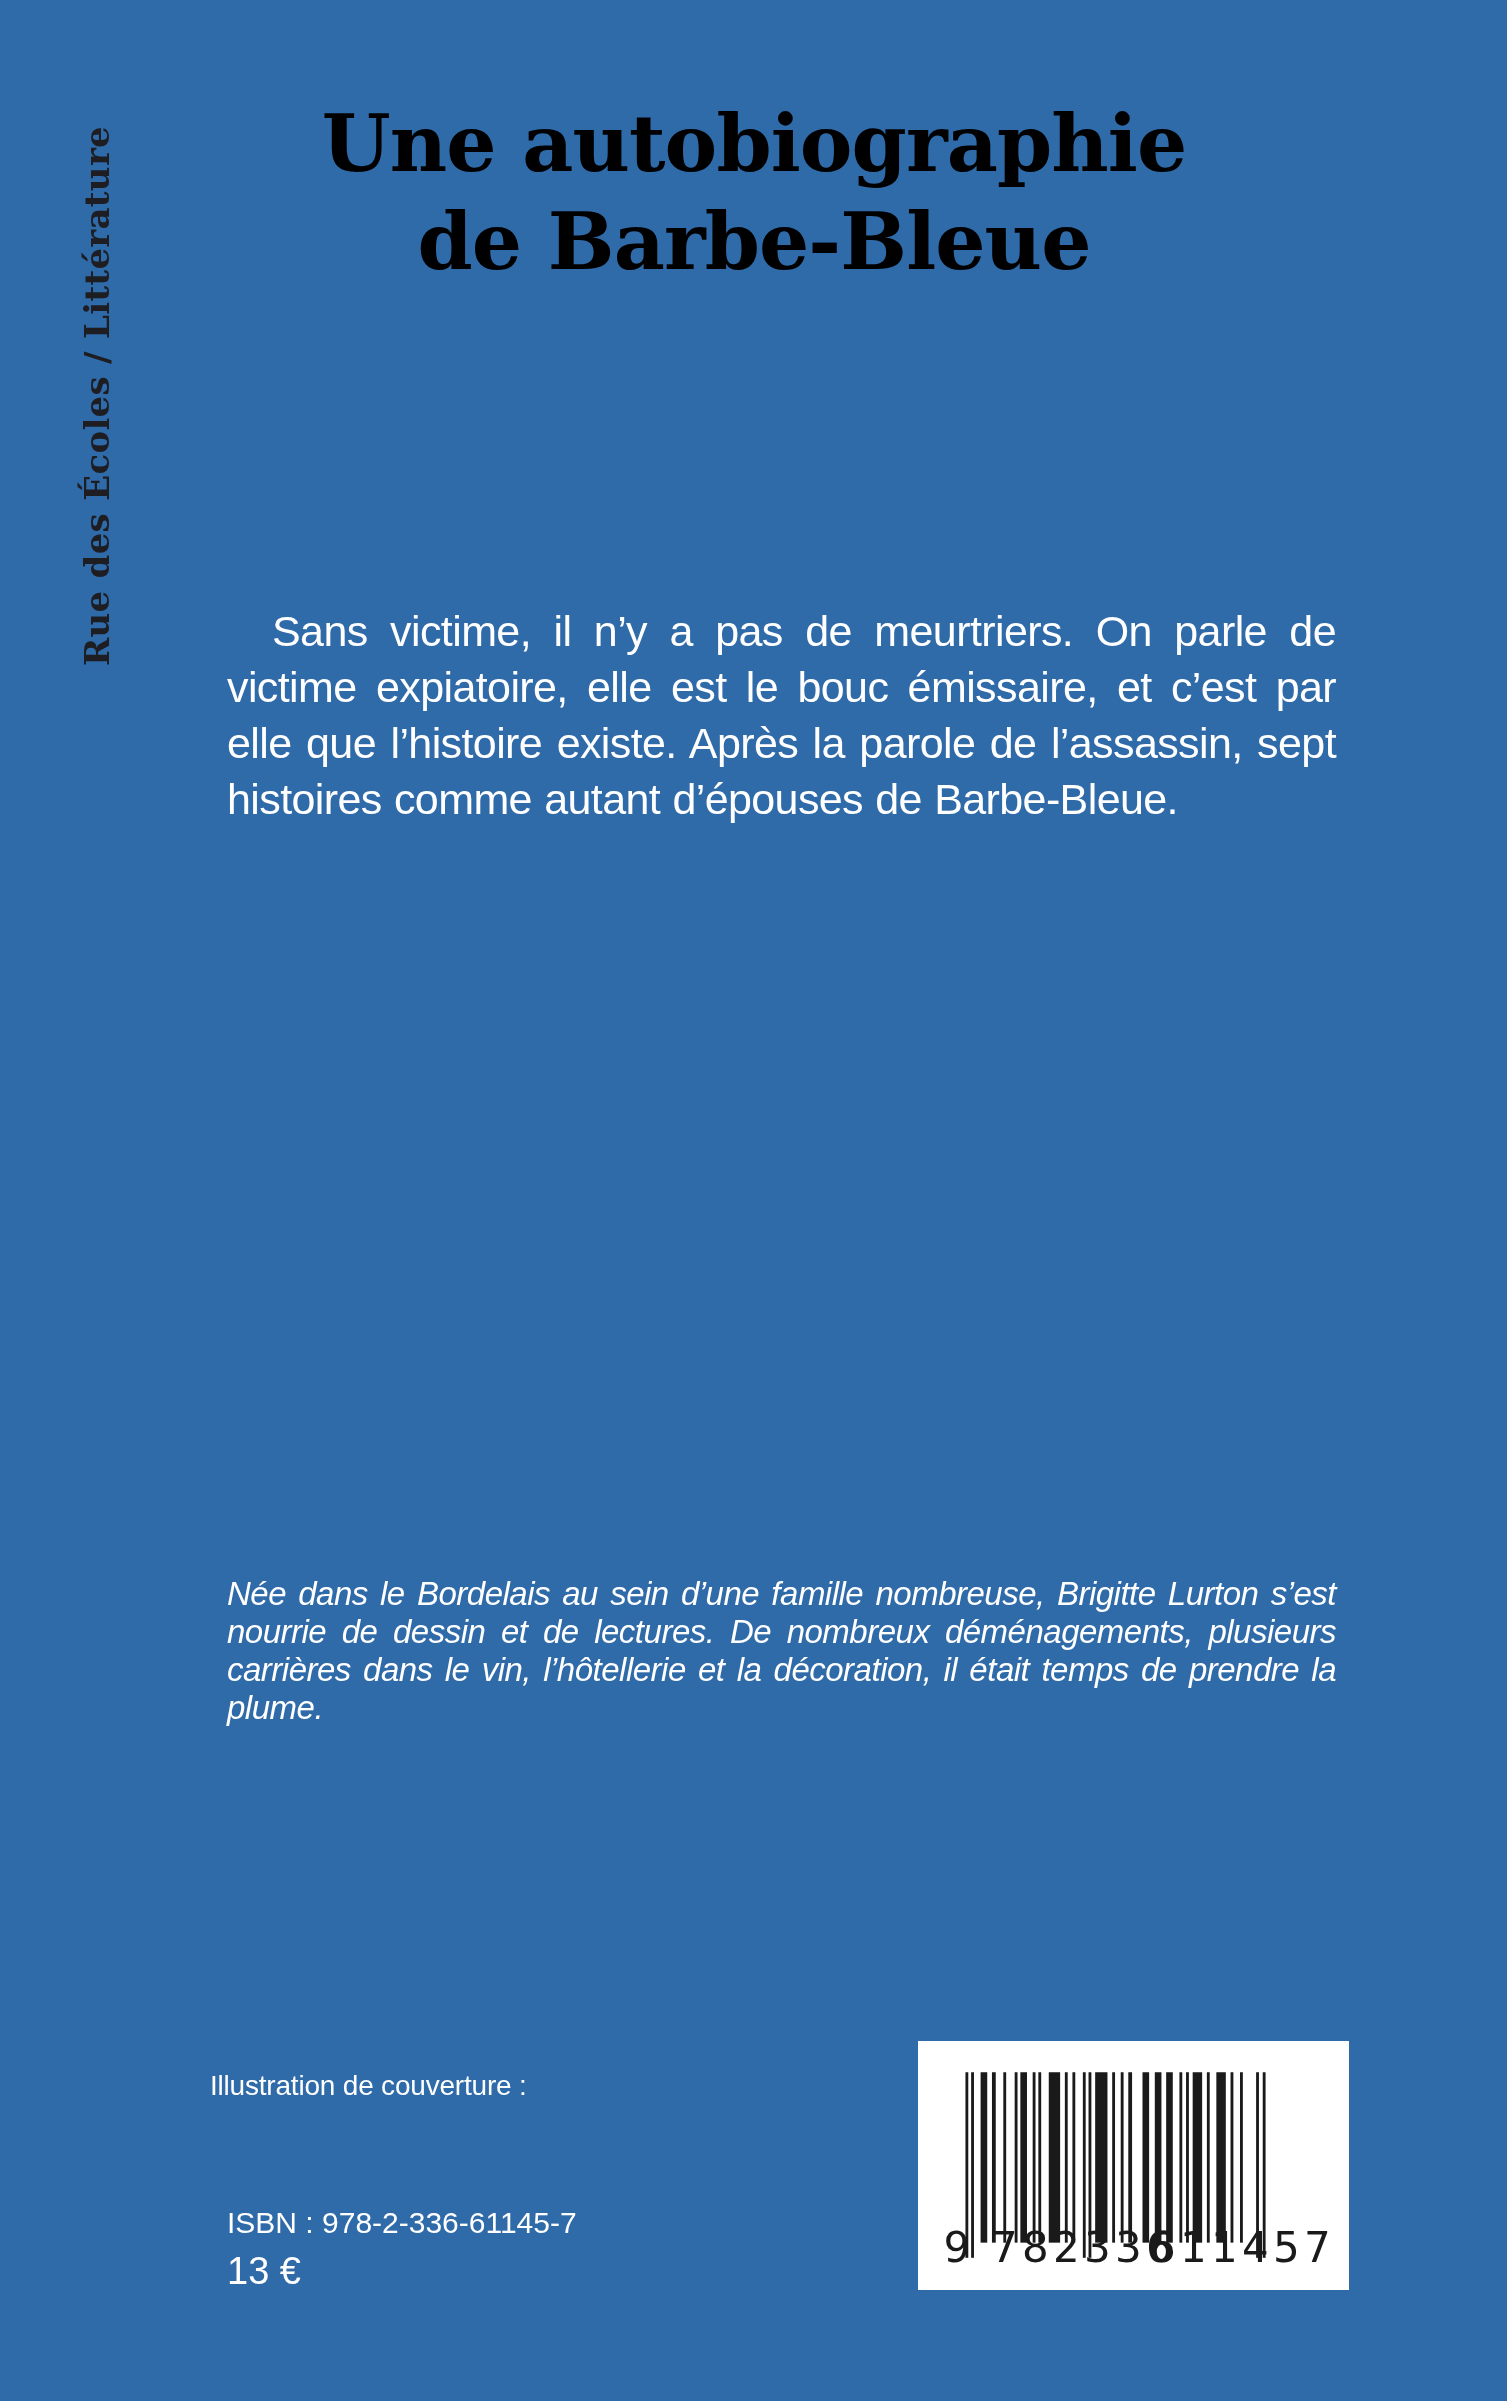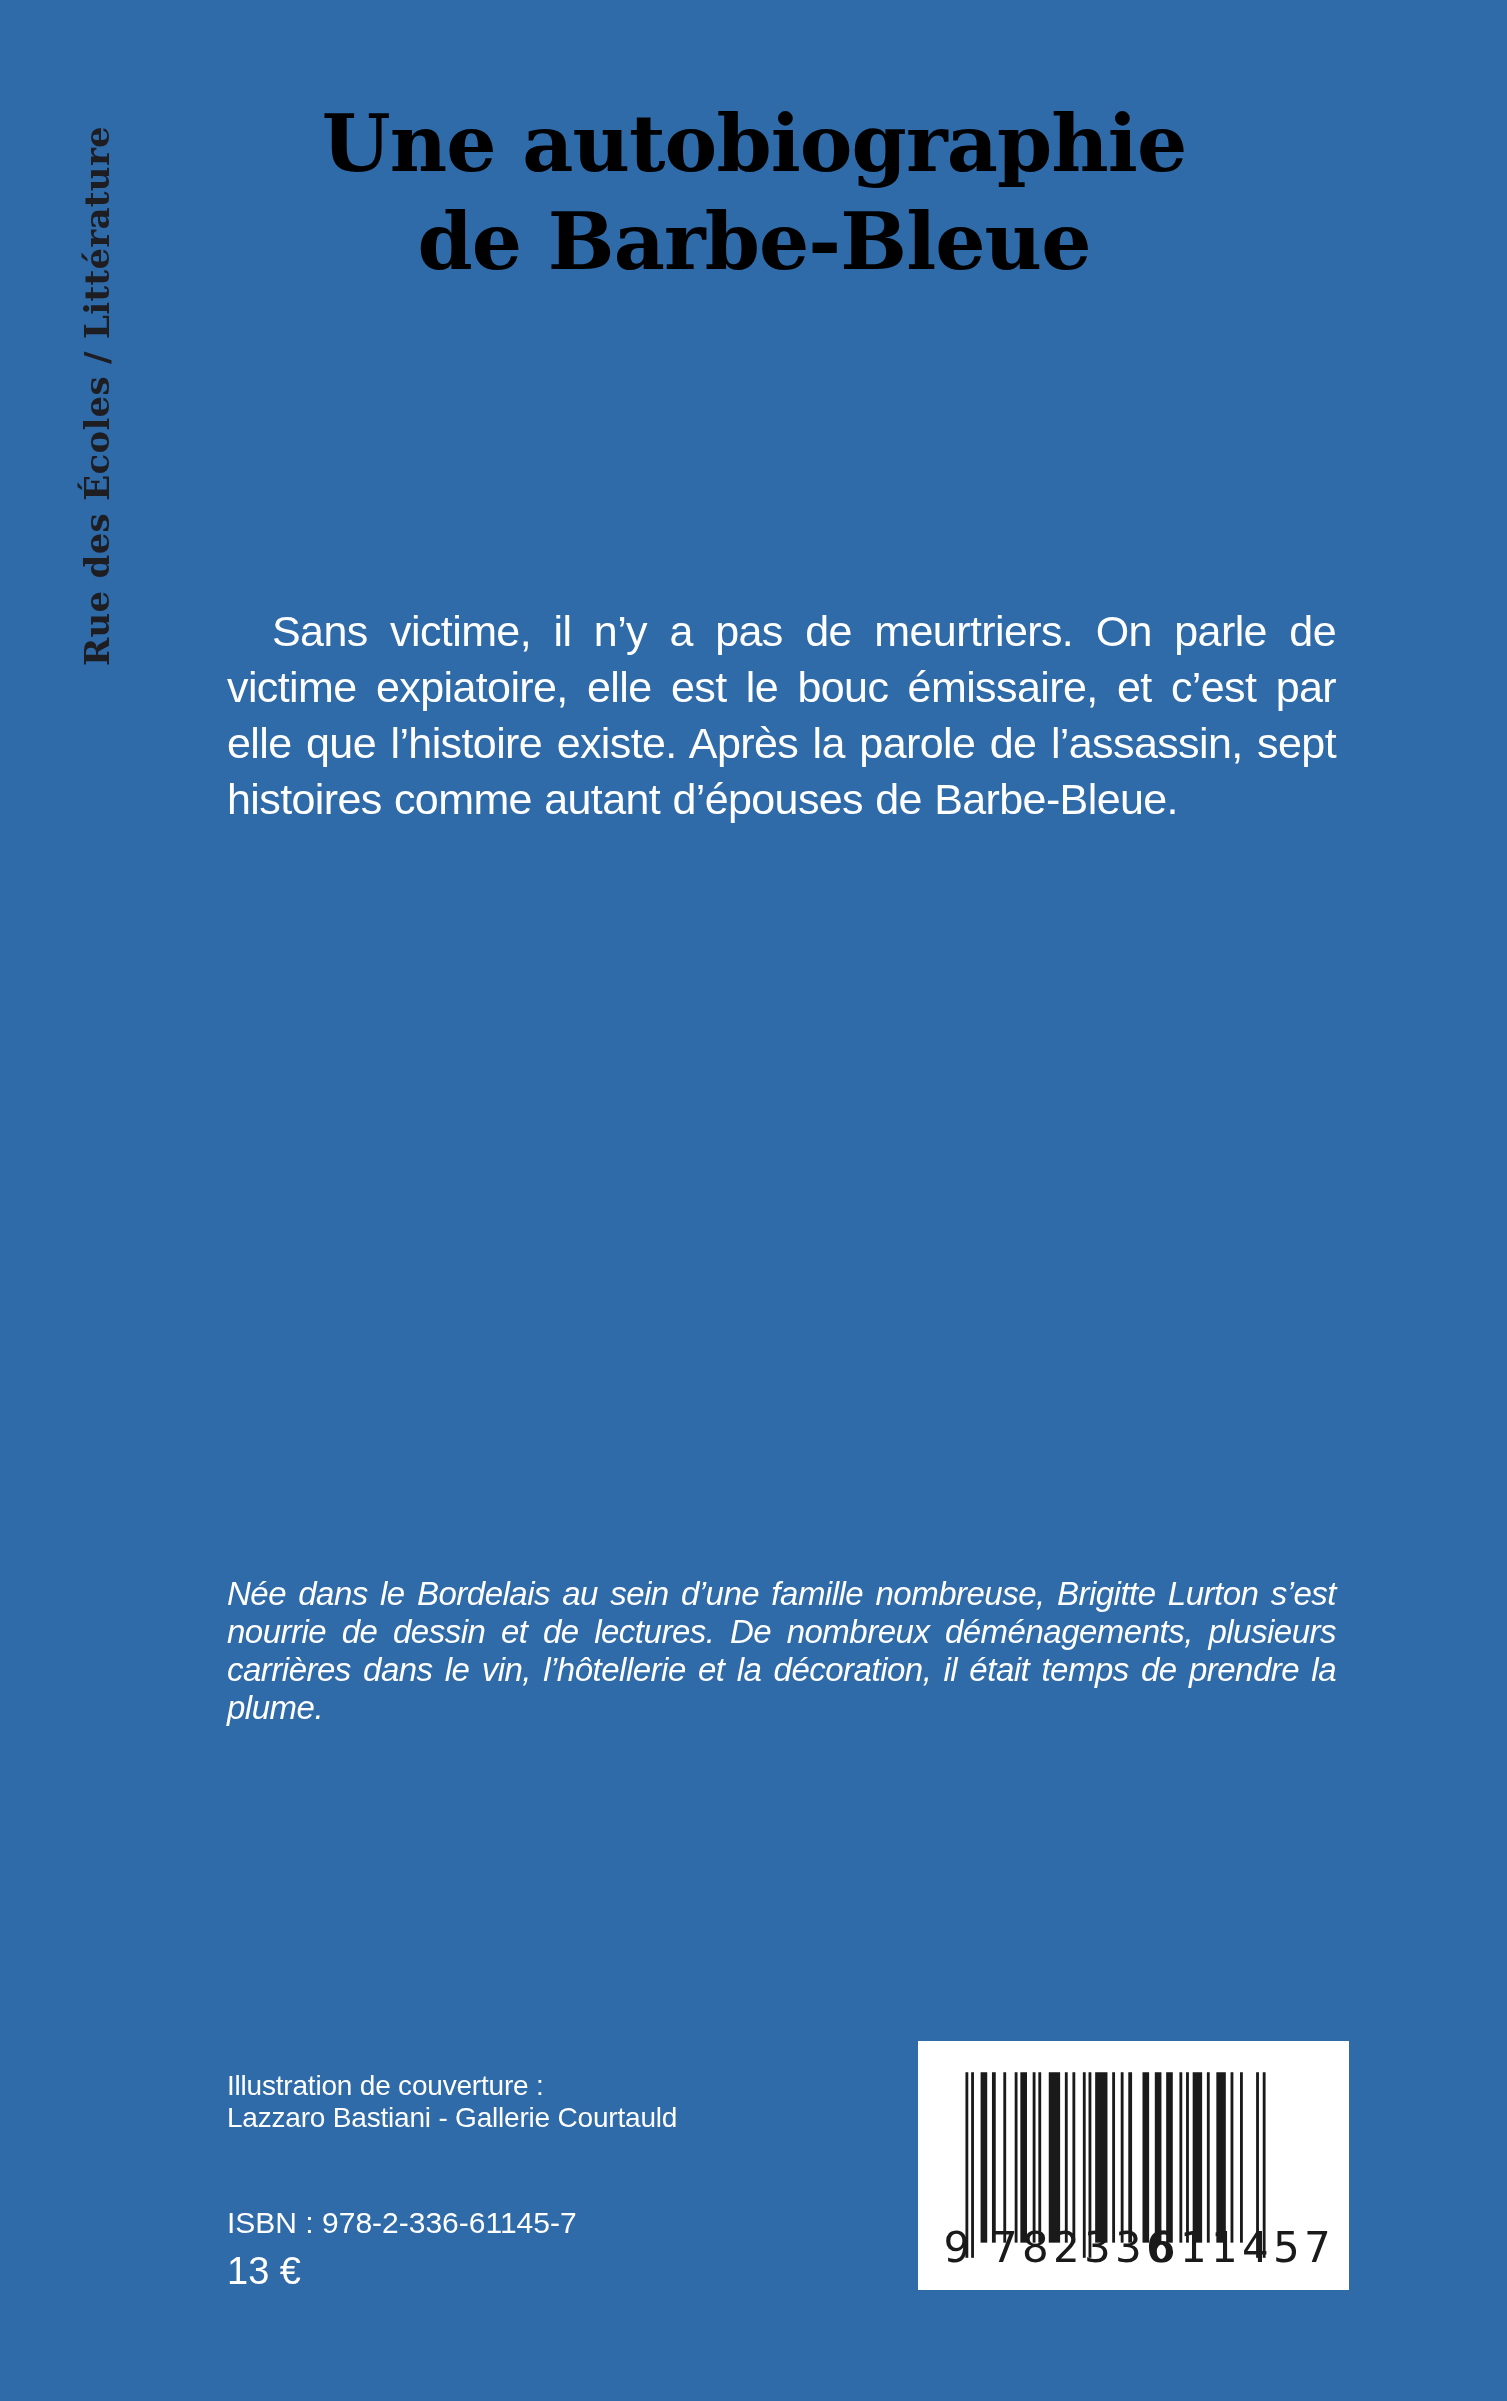--- a/index.html
+++ b/index.html
@@ -74,21 +74,21 @@
       font-family: "Liberation Sans", sans-serif;
       font-style: italic;
       font-size: 33px;
       line-height: 38px;
       text-align: justify;
       letter-spacing: -0.5px;
     }
     .bio b { font-weight: normal; }
     .credits {
       position: absolute;
-      left: 227px;
+      left: 210px;
       top: 2070px;
       font-family: "Liberation Sans", sans-serif;
       font-size: 28px;
       line-height: 32px;
       letter-spacing: -0.2px;
     }
     .credits div { white-space: nowrap; }
     .isbn {
       position: absolute;
       left: 227px;
@@ -165,21 +165,20 @@
 </h1>
 
 <div class="blurb">
   <p>Sans victime, il n’y a pas de meurtriers. On parle de victime expiatoire, elle est le bouc émissaire, et c’est par elle que l’histoire existe. Après la parole de l’assassin, sept histoires comme autant d’épouses de Barbe-Bleue.</p>
 </div>
 
 <p class="bio"><span>Née dans le Bordelais au sein d’une famille nombreuse, </span><b>Brigitte Lurton</b><span> s’est nourrie de dessin et de lectures. De nombreux déménagements, plusieurs carrières dans le vin, l’hôtellerie et la décoration, il était temps de prendre la plume.</span></p>
 
 <div class="credits">
   <div>Illustration de couverture :</div>
-  <div>Lazzaro Bastiani - Gallerie Courtauld</div>
 </div>
 
 <div class="isbn"><span>ISBN : </span><span>978-2-336-61145-7</span></div>
 
 <div class="price">13 €</div>
 
 <div class="barcode-box">
   <svg width="431" height="249" viewBox="0 0 455 263" xmlns="http://www.w3.org/2000/svg">
     <g fill="#1a1a1a">
 

